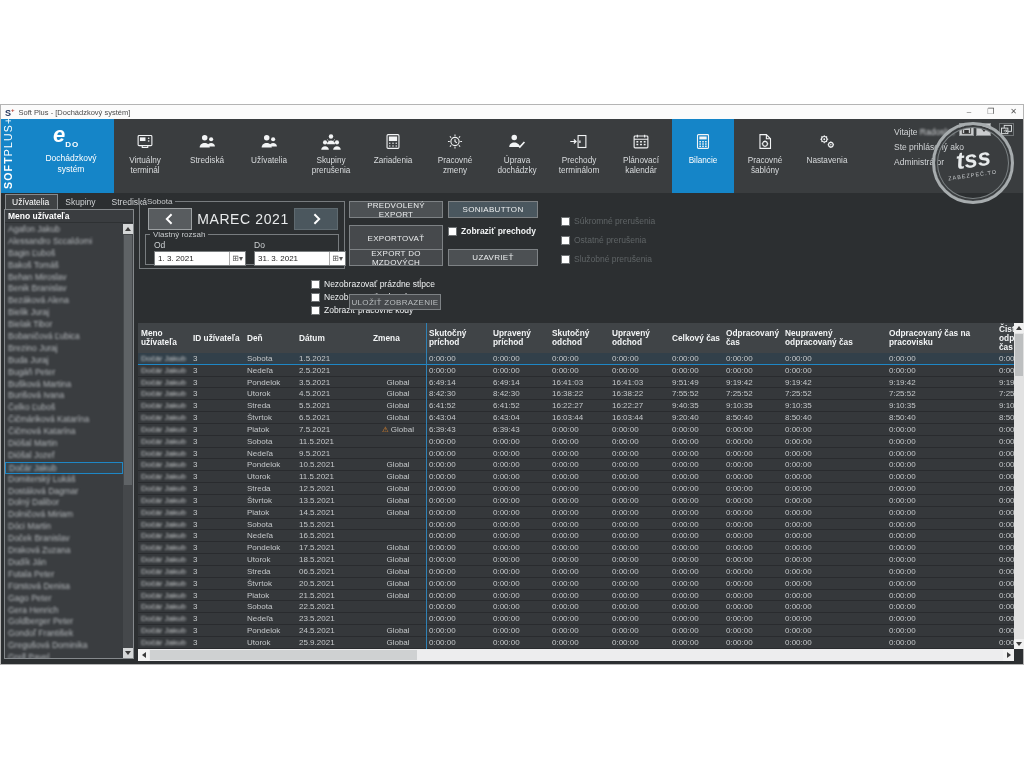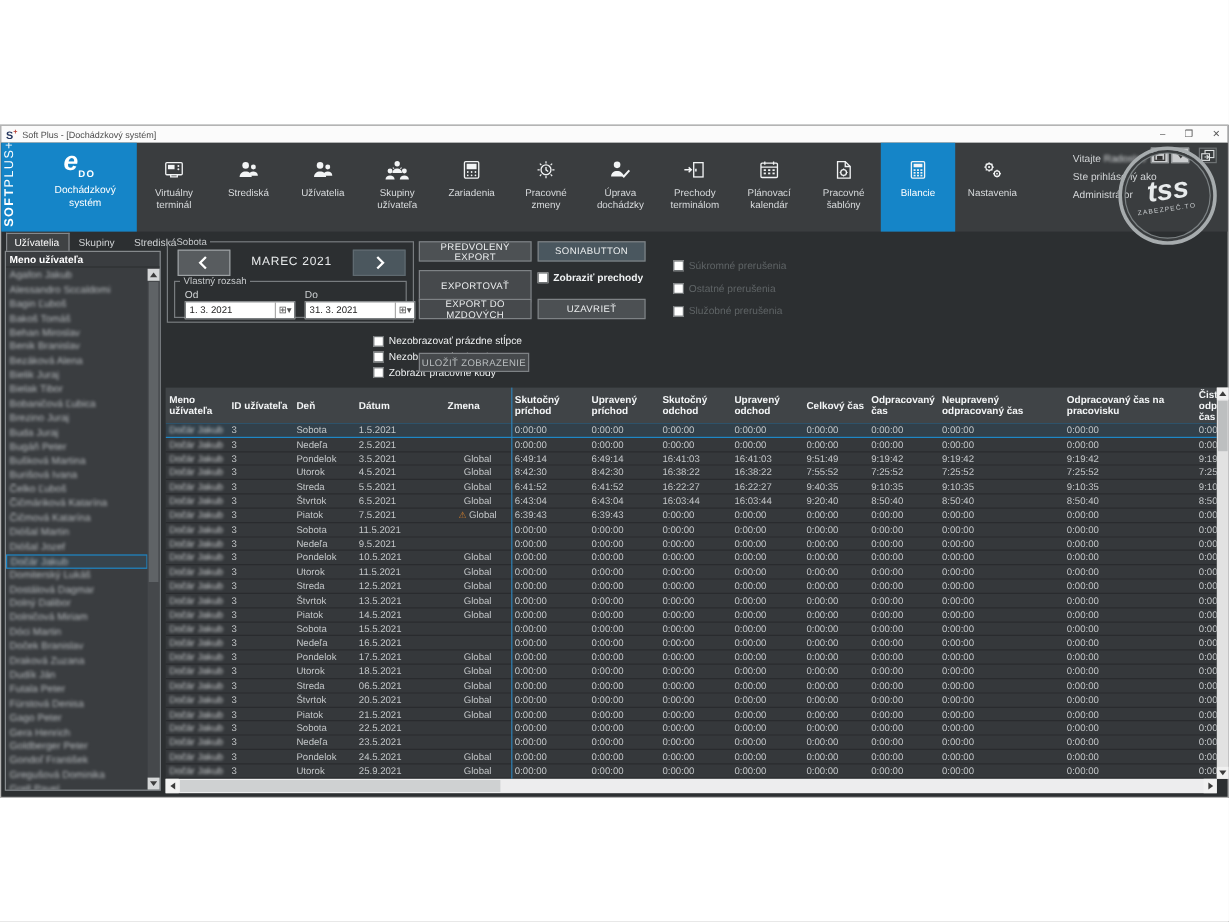--- a/index.html
+++ b/index.html
@@ -56,21 +56,21 @@
   .tri-left{width:0;height:0;border-top:3px solid transparent;border-bottom:3px solid transparent;border-right:4px solid #3c3c3c}
   .tri-right{width:0;height:0;border-top:3px solid transparent;border-bottom:3px solid transparent;border-left:4px solid #3c3c3c}
 
   
   fieldset{border:1px solid #787c7f;position:absolute}
   legend{font-size:8px;color:#c6c9cb;margin-left:4px;padding:0 3px}
   .gb-obdobie{left:138px;top:92px;width:206px;height:72px}
   .nav-btn{position:absolute;top:2px;width:44px;height:22px;display:flex;align-items:center;justify-content:center;cursor:pointer}
   .nav-prev{left:8px;background:#585c5f;border:1px solid #9da1a3}
   .nav-next{right:6px;background:#4b575e;border:1px solid #5f6a70}
-  .month-label{position:absolute;left:54px;right:52px;top:2px;height:22px;line-height:22px;text-align:center;color:#e9ebec;font-size:10px;letter-spacing:.6px}
+  .month-label{position:absolute;left:54px;right:52px;top:2px;height:22px;line-height:22px;text-align:center;color:#e9ebec;font-size:14px;letter-spacing:.6px}
   .gb-rozsah{left:5px;top:24px;right:5px;bottom:3px;position:absolute}
   .fld-label{position:absolute;top:1px;font-size:8.5px;color:#cdd0d2}
   .datebox{position:absolute;top:12px;width:92px;height:15px;background:#fff;border:1px solid #7a7e80;display:flex;align-items:center;cursor:text}
   .datebox input{border:none;outline:none;flex:1;min-width:0;font-size:8px;font-family:"Liberation Sans",sans-serif;color:#1d1d1d;padding-left:3px;background:transparent}
   .datebox .cal{font-size:8px;color:#555;border-left:1px solid #aaa;padding:0 2px;line-height:13px}
 
   
   .btn{position:absolute;background:#46494c;border:1px solid #7e8285;color:#eceeef;font-size:8px;letter-spacing:.3px;display:flex;align-items:center;justify-content:center;text-align:center;cursor:pointer}
   .cbrow{position:absolute;display:flex;align-items:center;gap:4px;cursor:pointer}
   .cb{width:9px;height:9px;background:#fff;border:1px solid #6f7375;flex:none}
@@ -174,21 +174,21 @@
                   <circle cx="5.5" cy="11" r="2.25"></circle>
                   <path d="M1.375 18.875c0-2.4000000000000004 1.875-3.75 4.125-3.75s4.125 1.35 4.125 3.75z"></path>
                 </g>
                 <g fill="#f2f4f5" stroke="none">
                   <circle cx="18.5" cy="11" r="2.25"></circle>
                   <path d="M14.375 18.875c0-2.4000000000000004 1.875-3.75 4.125-3.75s4.125 1.35 4.125 3.75z"></path>
                 </g>
                 <path d="M8 8l2.5 2M16 8l-2.5 2" stroke-width="1" stroke-dasharray="1.5 1.5"></path>
               </svg>
             </span>
-            <span class="rb-label">Skupiny užívateľa</span>
+            <span class="rb-label">Skupiny prerušenia</span>
           </div>
           <div class="rb-item">
             <span class="rb-icon">
               <svg viewBox="0 0 24 20" width="22" height="19" fill="none" stroke="#f2f4f5" stroke-width="1.2">
                 <rect x="5.5" y="2.5" width="13" height="15" rx="1.2"></rect>
                 <rect x="7.5" y="4.5" width="9" height="5" fill="#f2f4f5" stroke="none"></rect>
                 <g fill="#f2f4f5" stroke="none">
                   <circle cx="8.5" cy="12" r=".8"></circle>
                   <circle cx="12" cy="12" r=".8"></circle>
                   <circle cx="15.5" cy="12" r=".8"></circle>
@@ -243,51 +243,51 @@
                   <rect x="7" y="9.5" width="2" height="1.6"></rect>
                   <rect x="11" y="9.5" width="2" height="1.6"></rect>
                   <rect x="15" y="9.5" width="2" height="1.6"></rect>
                   <rect x="7" y="12.5" width="2" height="1.6"></rect>
                   <rect x="11" y="12.5" width="2" height="1.6"></rect>
                   <rect x="15" y="12.5" width="2" height="1.6"></rect>
                 </g>
               </svg>
             </span>
             <span class="rb-label">Plánovací kalendár</span>
-          </div>
-          <div class="rb-item">
-            <span class="rb-icon">
-              <svg viewBox="0 0 24 20" width="22" height="19" fill="none" stroke="#f2f4f5" stroke-width="1.2">
-                <path d="M6.5 2.5h7l4.5 4.5v10.5H6.5z"></path>
-                <path d="M13.5 2.5V7H18"></path>
-                <circle cx="12" cy="12.5" r="2.6"></circle>
-                <path d="M12 8.9v1M12 16.1v-1M8.4 12.5h1M15.6 12.5h-1" stroke-width="1"></path>
-              </svg>
-            </span>
-            <span class="rb-label">Pracovné šablóny</span>
           </div>
           <div class="rb-item active">
             <span class="rb-icon">
               <svg viewBox="0 0 24 20" width="22" height="19" fill="none" stroke="#f2f4f5" stroke-width="1.2">
                 <rect x="6" y="2.5" width="12" height="15" rx="1"></rect>
                 <rect x="8" y="4.5" width="8" height="3.2" fill="#f2f4f5" stroke="none"></rect>
                 <g fill="#f2f4f5" stroke="none">
                   <rect x="8" y="9.5" width="1.8" height="1.5"></rect>
                   <rect x="11.1" y="9.5" width="1.8" height="1.5"></rect>
                   <rect x="14.2" y="9.5" width="1.8" height="1.5"></rect>
                   <rect x="8" y="12" width="1.8" height="1.5"></rect>
                   <rect x="11.1" y="12" width="1.8" height="1.5"></rect>
                   <rect x="14.2" y="12" width="1.8" height="1.5"></rect>
                   <rect x="8" y="14.5" width="1.8" height="1.5"></rect>
                   <rect x="11.1" y="14.5" width="1.8" height="1.5"></rect>
                   <rect x="14.2" y="14.5" width="1.8" height="1.5"></rect>
                 </g>
               </svg>
             </span>
             <span class="rb-label">Bilancie</span>
+          </div>
+          <div class="rb-item">
+            <span class="rb-icon">
+              <svg viewBox="0 0 24 20" width="22" height="19" fill="none" stroke="#f2f4f5" stroke-width="1.2">
+                <path d="M6.5 2.5h7l4.5 4.5v10.5H6.5z"></path>
+                <path d="M13.5 2.5V7H18"></path>
+                <circle cx="12" cy="12.5" r="2.6"></circle>
+                <path d="M12 8.9v1M12 16.1v-1M8.4 12.5h1M15.6 12.5h-1" stroke-width="1"></path>
+              </svg>
+            </span>
+            <span class="rb-label">Pracovné šablóny</span>
           </div>
           <div class="rb-item">
             <span class="rb-icon">
               <svg viewBox="0 0 24 20" width="22" height="19" fill="none" stroke="#f2f4f5" stroke-width="1.2">
                 <circle cx="9" cy="7.5" r="3"></circle>
                 <circle cx="9" cy="7.5" r="1" fill="#f2f4f5" stroke="none"></circle>
                 <path d="M9 3.2v1.4M9 10.4v1.4M4.7 7.5h1.4M11.9 7.5h1.4M6 4.5l1 1M11 9.5l1 1M6 10.5l1-1M11 5.5l1-1" stroke-width="1.1"></path>
                 <circle cx="16.2" cy="13.5" r="2.5"></circle>
                 <circle cx="16.2" cy="13.5" r=".8" fill="#f2f4f5" stroke="none"></circle>
                 <path d="M16.2 10v1.2M16.2 15.8V17M12.7 13.5h1.2M18.5 13.5h1.2" stroke-width="1.1"></path>

